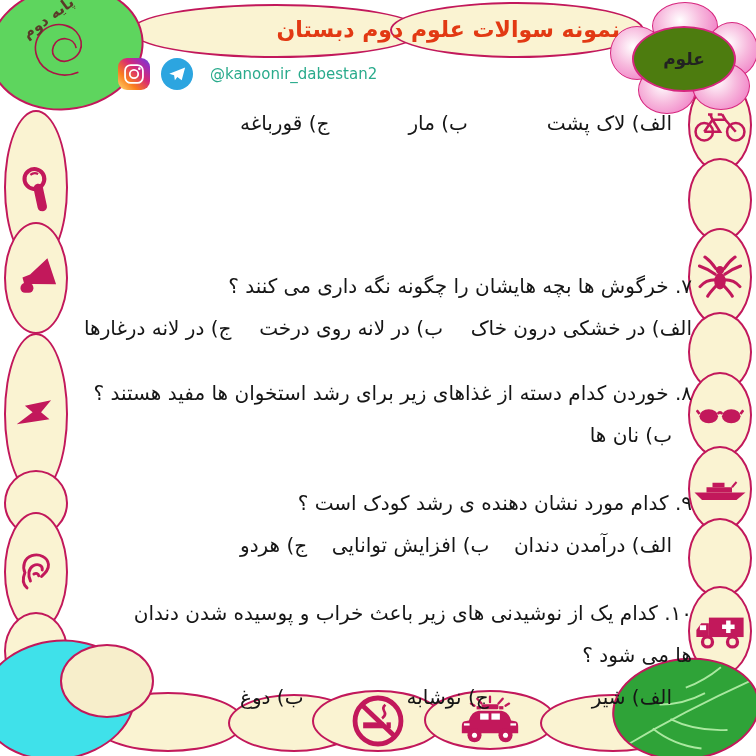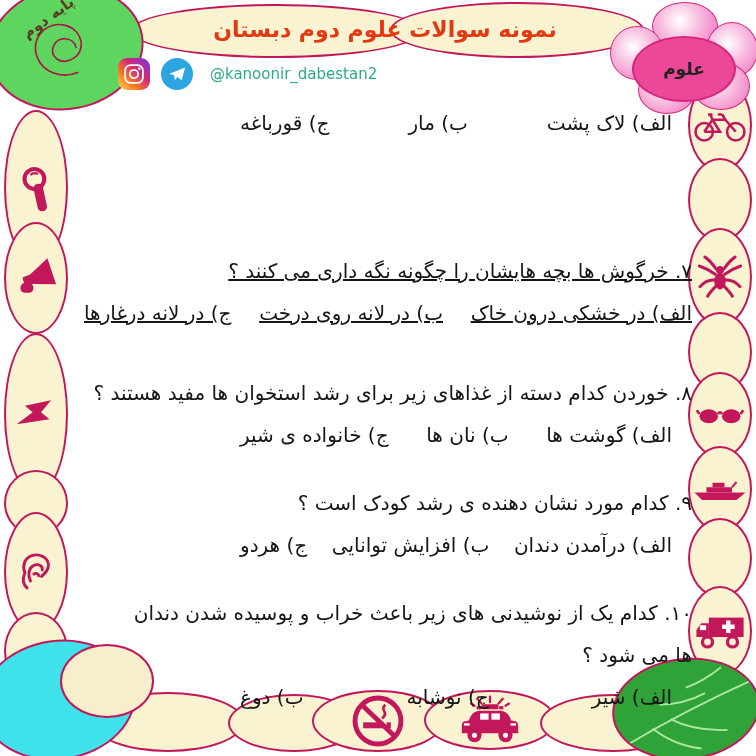--- a/index.html
+++ b/index.html
@@ -17,44 +17,44 @@
 
   .corner{position:absolute;z-index:2;box-sizing:border-box;}
   .spiral-blob{left:-12px;top:-14px;width:156px;height:124px;background:var(--spiral-green);
     border:2px solid var(--border);border-radius:50%;transform:rotate(-10deg);}
   .spiral-text{position:absolute;left:34px;top:18px;transform:rotate(-26deg);
     font-size:15px;font-weight:bold;color:#5a3a28;white-space:nowrap;}
 
   .flower{left:608px;top:2px;width:150px;height:118px;}
   .petal{position:absolute;border-radius:50%;border:1.5px solid #d6267e;
     background:radial-gradient(circle at 42% 38%, #ffffff 0%, #f7b9dd 45%, var(--flower-pink) 100%);}
-  .flower-center{position:absolute;left:24px;top:34px;width:100px;height:62px;border-radius:50%;
-    background:#ec4899;border:2px solid #d6267e;display:flex;align-items:center;justify-content:center;
+  .flower-center{position:absolute;left:24px;top:24px;width:100px;height:62px;border-radius:50%;
+    background:#4d7c0f;border:2px solid #d6267e;display:flex;align-items:center;justify-content:center;
     font-size:17px;font-weight:bold;color:#222;}
 
   .cyan-blob{left:-20px;top:640px;width:156px;height:120px;background:var(--cyan-blob);
     border:2px solid var(--border);border-radius:50%;transform:rotate(-8deg);}
   .bite{left:60px;top:644px;width:94px;height:74px;background:#f7eecb;
     border:2px solid var(--border);border-radius:50%;}
   .leaf{left:612px;top:658px;width:148px;height:102px;background:var(--leaf-green);
     border:2px solid var(--border);border-radius:50%;transform:rotate(-6deg);overflow:hidden;}
 
-  .title{position:absolute;left:150px;top:15px;width:470px;text-align:center;z-index:3;
+  .title{position:absolute;left:150px;top:15px;width:470px;text-align:right;z-index:3;
     color:var(--title);font-size:22px;font-weight:bold;line-height:30px;direction:rtl;}
 
   .social{position:absolute;left:118px;top:58px;display:flex;align-items:center;gap:11px;z-index:4;}
   .ig{width:32px;height:32px;border-radius:9px;display:flex;align-items:center;justify-content:center;
     background:linear-gradient(45deg,#feda75 0%,#fa7e1e 30%,#d62976 60%,#962fbf 85%,#4f5bd5 100%);}
   .tg{width:32px;height:32px;border-radius:50%;background:#2ca5e0;display:flex;align-items:center;justify-content:center;}
   .handle{color:var(--handle);font-size:15px;margin-left:6px;}
 
   .content{position:absolute;left:84px;top:94px;width:608px;height:640px;direction:rtl;
     text-align:right;font-size:20px;line-height:42px;color:var(--text);z-index:4;}
   .q{position:absolute;right:0;width:100%;}
-  .q6{top:8px;} .q7{top:156px;text-decoration:underline;} .q8{top:278px;} .q9{top:388px;text-align:right;} .q10{top:498px;}
+  .q6{top:8px;} .q7{top:171px;} .q8{top:278px;} .q9{top:388px;text-align:right;} .q10{top:498px;}
   .q6 .qtext,.q10 .qtext{max-width:560px;margin-left:auto;}
   .q7 .qtext,.q8 .qtext,.q9 .qtext{white-space:nowrap;}
   .qtext{margin:0;}
   .opts{display:flex;justify-content:space-between;width:432px;margin-left:auto;margin-right:20px;}
   .q7 .opts{width:100%;margin-right:0;}
   .opts span{white-space:nowrap;}
 </style>
 </head>
 <body>
 
@@ -248,23 +248,21 @@
       <div class="opts">
         <span>الف) در خشکی درون خاک</span>
         <span>ب) در لانه روی درخت</span>
         <span>ج) در لانه درغارها</span>
       </div>
     </section>
 
     <section class="q q8">
       <p class="qtext">۸. خوردن کدام دسته از غذاهای زیر برای رشد استخوان ها مفید هستند ؟</p>
       <div class="opts">
-        <span>الف) گوشت ها</span>
         <span>ب) نان ها</span>
-        <span>ج) خانواده ی شیر</span>
       </div>
     </section>
 
     <section class="q q9">
       <p class="qtext">۹. کدام مورد نشان دهنده ی رشد کودک است ؟</p>
       <div class="opts">
         <span>الف) درآمدن دندان</span>
         <span>ب) افزایش توانایی</span>
         <span>ج) هردو</span>
       </div>

